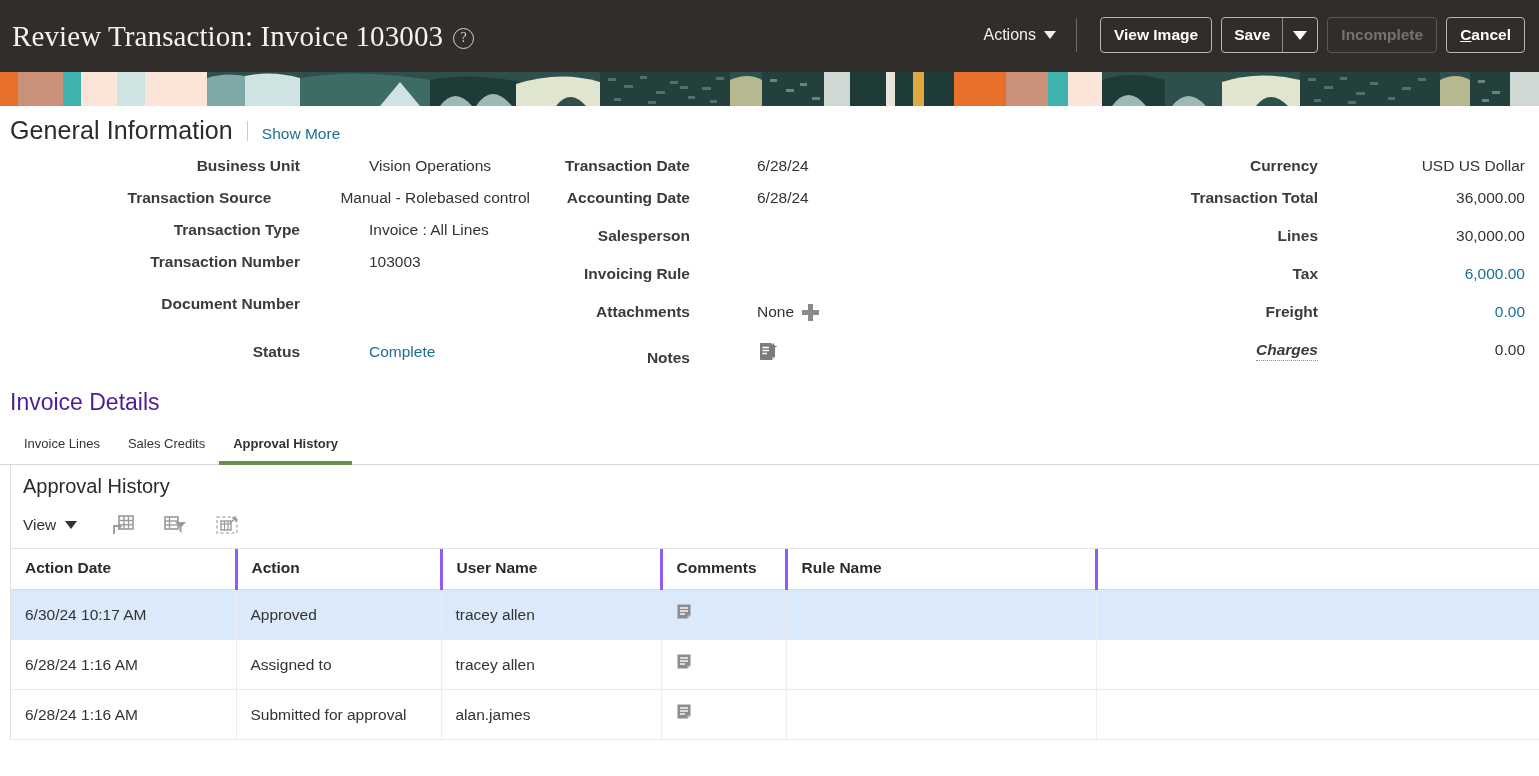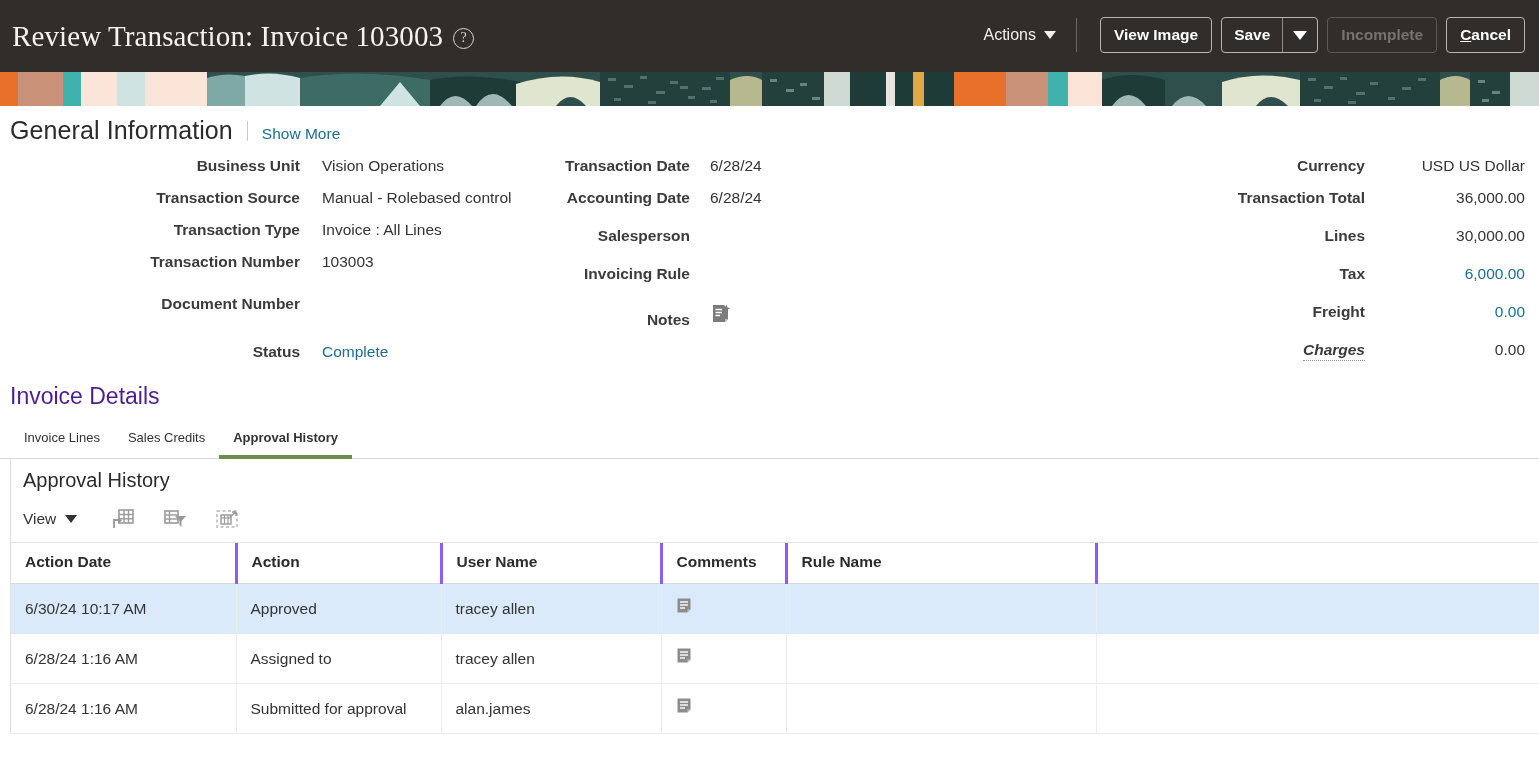--- a/index.html
+++ b/index.html
@@ -196,20 +196,21 @@
   }
   .flabel {
     font-weight: bold;
     color: #3b3b3b;
     text-align: right;
     white-space: nowrap;
   }
   .fvalue {
     color: #333333;
     white-space: nowrap;
+    margin-left: 47px;
   }
 
   
   .col1 .flabel { width: 300px; padding-right: 0; }
   .col1 .fvalue { padding-left: 22px; }
 
   
   .col2 .flabel { width: 160px; }
   .col2 .fvalue { padding-left: 20px; display: flex; align-items: center; gap: 8px; }
 
@@ -509,20 +510,27 @@
         <span class="flabel">Accounting Date</span>
         <span class="fvalue">6/28/24</span>
       </div>
       <div class="frow row-gap-md">
         <span class="flabel">Salesperson</span>
         <span class="fvalue"></span>
       </div>
       <div class="frow row-gap-md">
         <span class="flabel">Invoicing Rule</span>
         <span class="fvalue"></span>
+      </div>
+      <div class="frow row-gap-md">
+        <span class="flabel">Attachments</span>
+        <span class="fvalue">
+          <span>None</span>
+          <span class="plus-icon"></span>
+        </span>
       </div>
       <div class="frow">
         <span class="flabel">Notes</span>
         <span class="fvalue">
           <span class="note-icon">
             <svg width="22" height="22" viewBox="0 0 22 22" aria-hidden="true">
               <path d="M3 2 h11 l4 4 v10 l-3 3 H3 Z" fill="#7c7c7c"></path>
               <g stroke="#ffffff" stroke-width="1.5">
                 <line x1="5.5" y1="6.5" x2="12" y2="6.5"></line>
                 <line x1="5.5" y1="9.5" x2="12" y2="9.5"></line>

